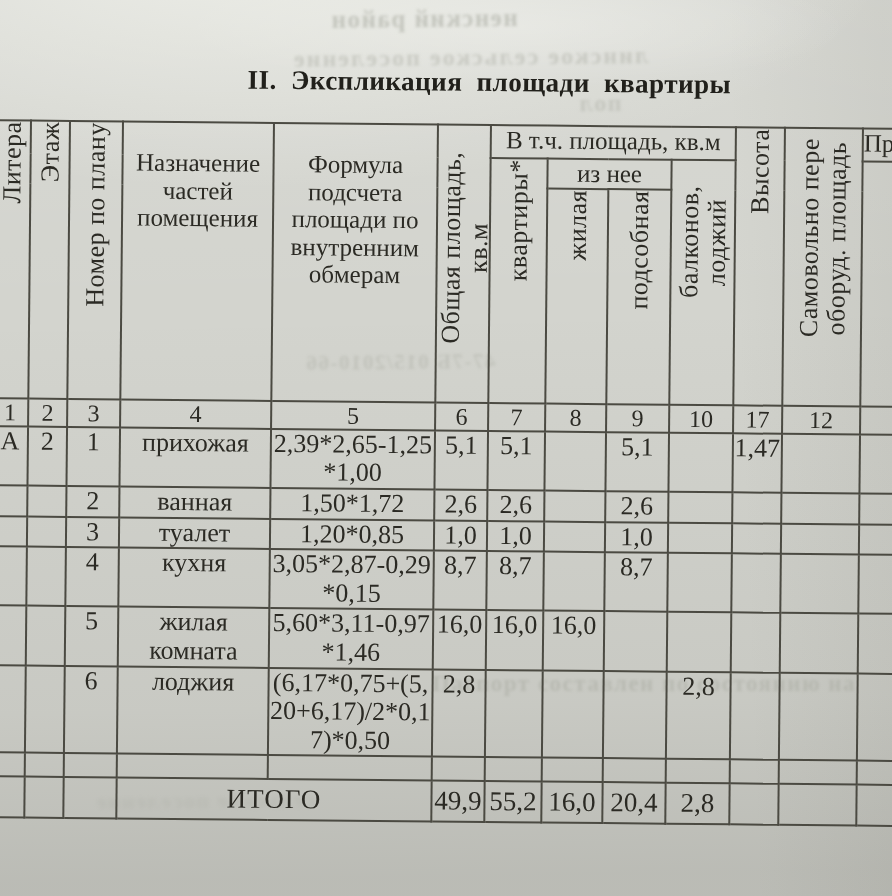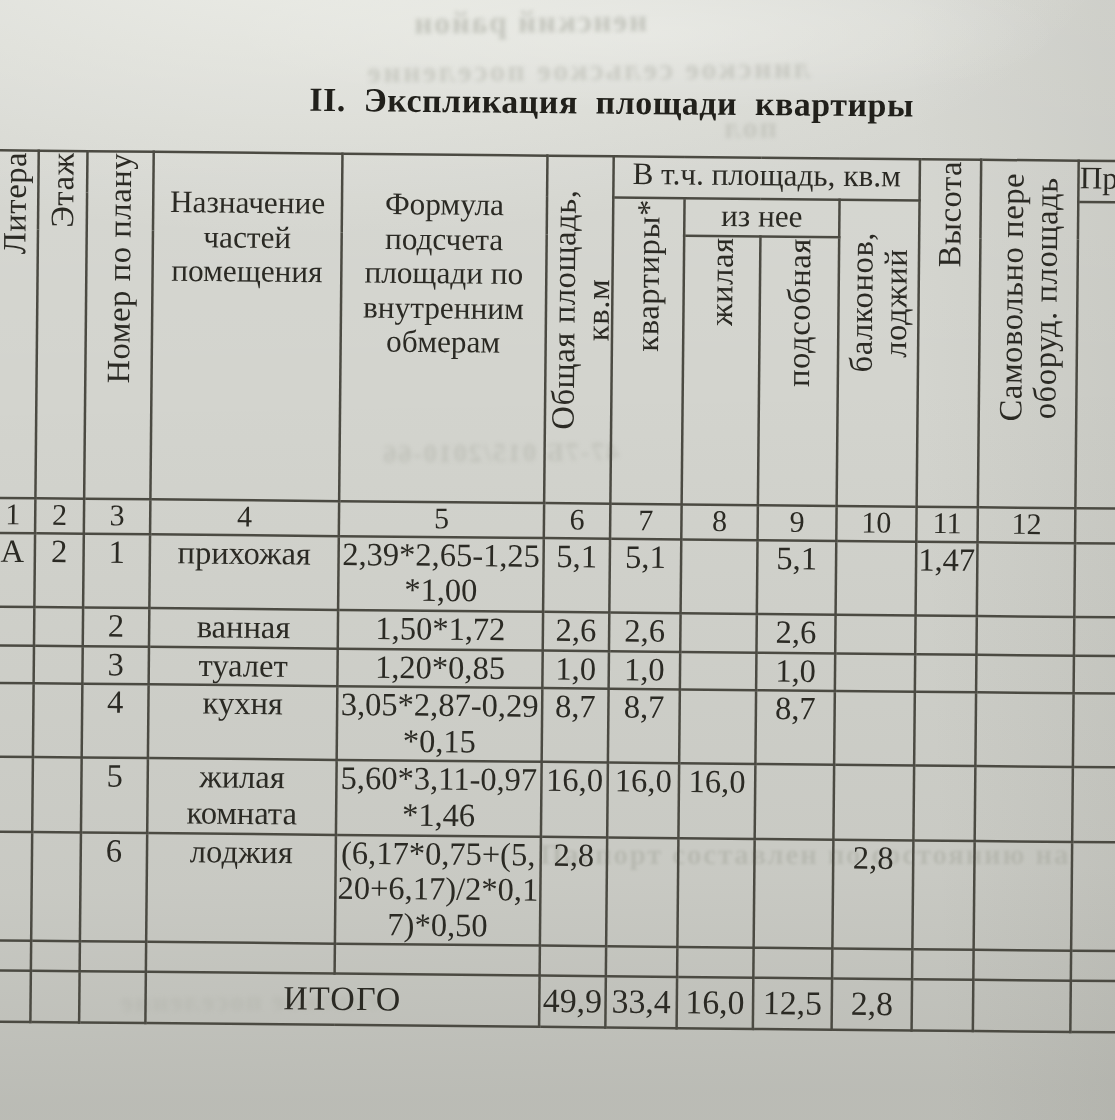--- a/index.html
+++ b/index.html
@@ -126,21 +126,21 @@
           <td>1</td>
           <td>2</td>
           <td>3</td>
           <td>4</td>
           <td>5</td>
           <td>6</td>
           <td>7</td>
           <td>8</td>
           <td>9</td>
           <td>10</td>
-          <td>11</td>
+          <td>17</td>
           <td>12</td>
           <td></td>
         </tr>
 
         <tr style="height:53px">
           <td>А</td>
           <td>2</td>
           <td>1</td>
           <td class="nm">прихожая</td>
           <td class="frm">2,39*2,65-1,25*1,00</td>
@@ -249,23 +249,23 @@
             <td></td>
           <td></td>
         </tr>
 
         <tr class="itogo" style="height:41px">
           <td></td>
           <td></td>
           <td></td>
           <td class="itogo-label" colspan="2">ИТОГО</td>
           <td>49,9</td>
-          <td>33,4</td>
-          <td>16,0</td>
-          <td>12,5</td>
+          <td>55,2</td>
+          <td>16,0</td>
+          <td>20,4</td>
           <td>2,8</td>
           <td></td>
           <td></td>
           <td></td>
         </tr>
       </tbody>
     </table>
   </div>
 </div>
 

